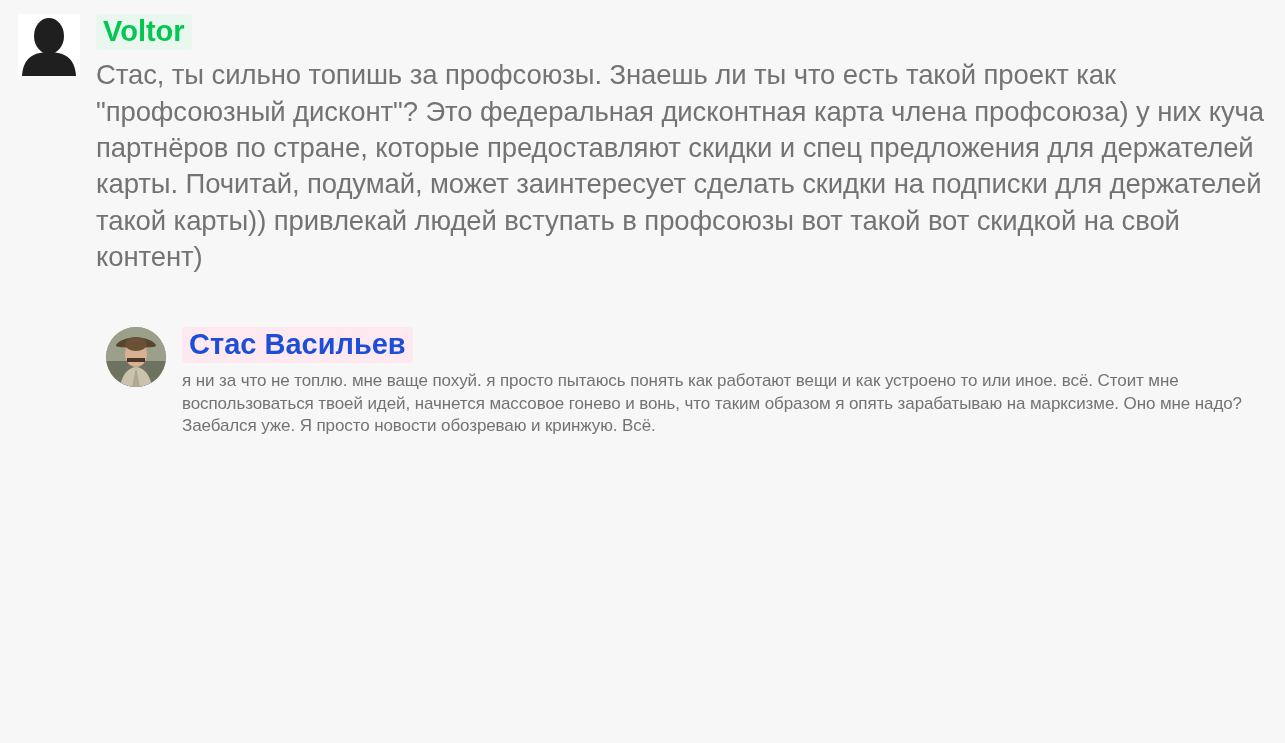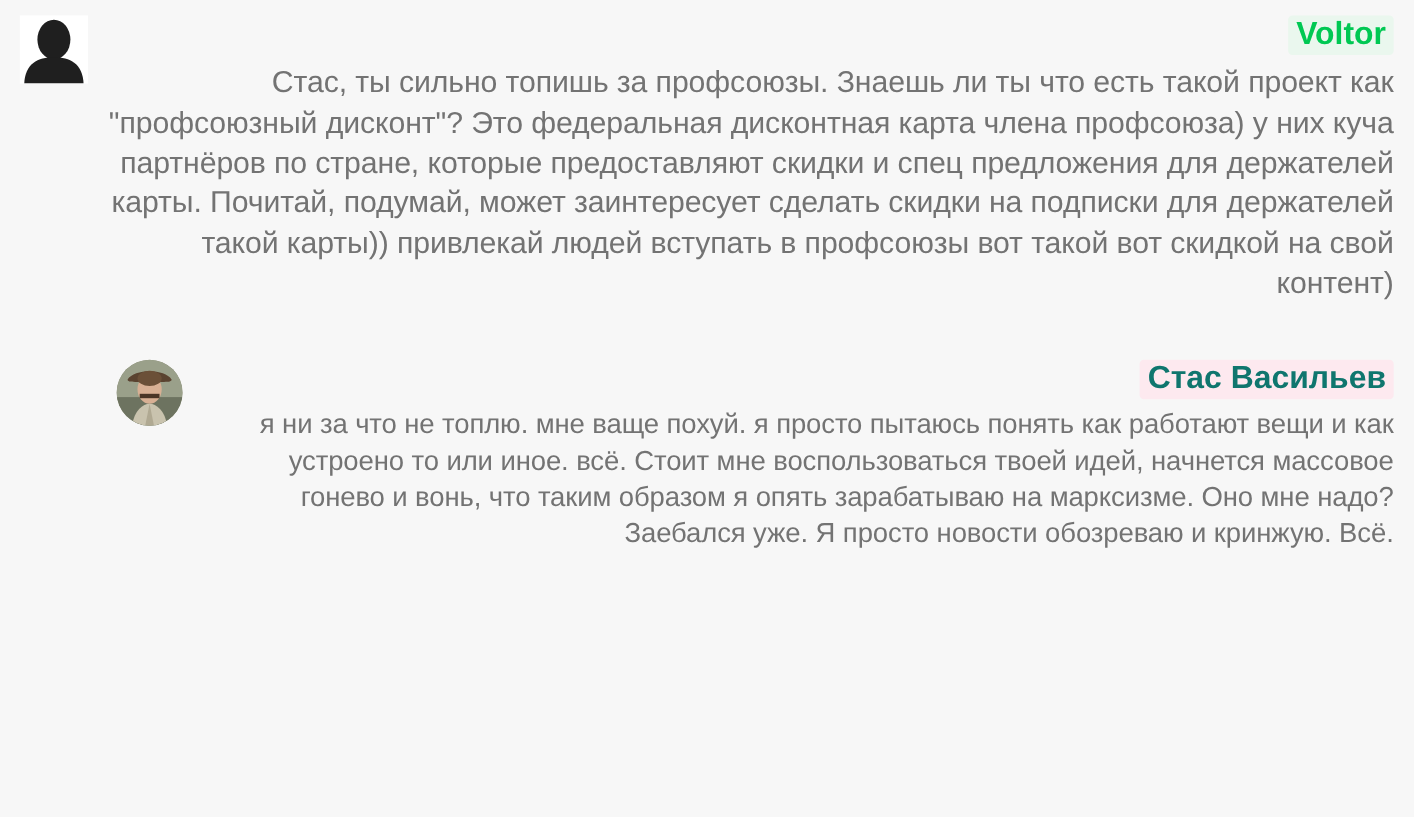--- a/index.html
+++ b/index.html
@@ -10,21 +10,20 @@
   body {
     width: 1285px;
     height: 743px;
     font-family: "Liberation Sans", sans-serif;
     color: #1b2a33;
     overflow: hidden;
   }
   .thread {
     padding: 14px 18px 0 18px;
     box-sizing: border-box;
-    text-align: right;
   }
   .comment {
     display: flex;
     align-items: flex-start;
   }
   .comment.reply {
     margin-top: 52px;
     margin-left: 88px;
   }
   .avatar {
@@ -59,32 +58,32 @@
     line-height: 1.08;
     padding: 2px 7px 3px 7px;
     border-radius: 4px;
     margin-bottom: 7px;
   }
   .author.green {
     color: #00c853;
     background: #eaf7ee;
   }
   .author.pink {
-    color: #0f766e;
+    color: #1d4ed8;
     background: #fde9ef;
   }
   .text {
     font-size: 27.5px;
     line-height: 1.32;
     color: #737373;
     white-space: pre-wrap;
     letter-spacing: -0.1px;
   }
   .reply .text {
-    font-size: 25px;
+    font-size: 17px;
   }
 </style>
 </head>
 <body>
 
 <div class="thread">
 
   <div class="comment">
     <div class="avatar silhouette">
       <svg width="62" height="62" viewBox="0 0 62 62">

